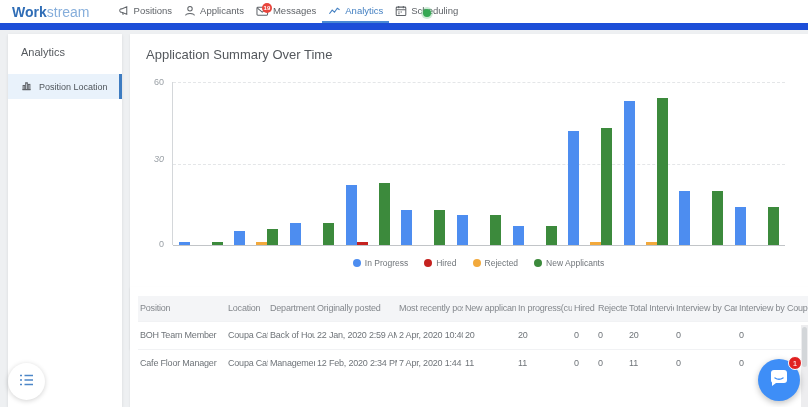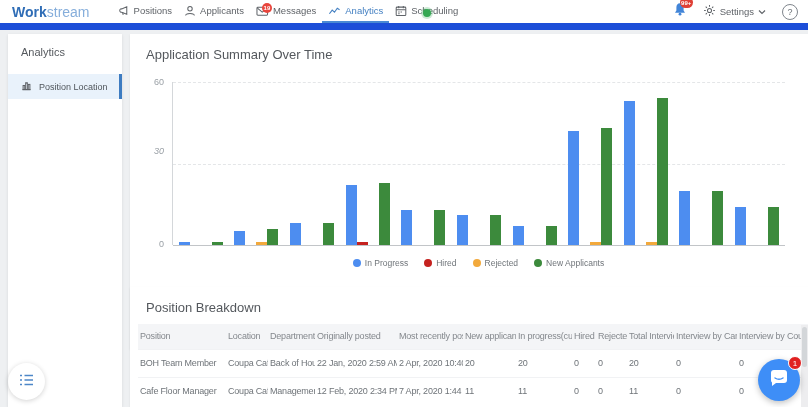--- a/index.html
+++ b/index.html
@@ -150,43 +150,20 @@
       <svg width="12" height="12" viewBox="0 0 13 13" fill="none" stroke="#5f6368" stroke-width="1.1">
         <rect x="1.3" y="2.3" width="10.4" height="9.2" rx="1"></rect>
         <path d="M4 1 V3.6 M9 1 V3.6 M1.3 5.2 H11.7"></path>
         <path d="M3.5 7.5 H5 M6 7.5 H7.5 M3.5 9.5 H5"></path>
       </svg>
       </span>
     <span>Scheduling</span>
     <span class="green-dot"></span>
   </div>
 
-  <div class="nav-right">
-    <div class="bell-wrap">
-      <span>
-        <svg width="14" height="15" viewBox="0 0 14 15" fill="#4285d8">
-          <path d="M7 1.2 C4.6 1.2 3.4 3 3.4 5.2 V8.6 L2 10.8 H12 L10.6 8.6 V5.2 C10.6 3 9.4 1.2 7 1.2 Z"></path>
-          <circle cx="7" cy="12.2" r="1.4"></circle>
-        </svg></span>
-      <span class="bell-badge">99+</span>
-    </div>
-    <div class="settings">
-      <span>
-        <svg width="13" height="13" viewBox="0 0 14 14" fill="none" stroke="#5f6368" stroke-width="1.1">
-          <circle cx="7" cy="7" r="2.2"></circle>
-          <path d="M7 1.2 V3 M7 11 V12.8 M1.2 7 H3 M11 7 H12.8 M2.9 2.9 L4.2 4.2 M9.8 9.8 L11.1 11.1 M11.1 2.9 L9.8 4.2 M4.2 9.8 L2.9 11.1"></path>
-        </svg></span>
-      <span>Settings</span>
-      <span>
-        <svg width="8" height="6" viewBox="0 0 8 6" fill="none" stroke="#5f6368" stroke-width="1.2">
-          <path d="M1 1.5 L4 4.5 L7 1.5"></path>
-        </svg></span>
-    </div>
-    <div class="help-circle">?</div>
-  </div>
 </div>
 
 <div class="sidebar">
   <div class="sidebar-title">Analytics</div>
   <div class="side-items">
     <div class="side-item active">
       <span>
         <svg width="11" height="11" viewBox="0 0 12 12" fill="none" stroke="#5f6368" stroke-width="1.1">
           <path d="M1.5 10.5 H10.5"></path>
           <rect x="2.3" y="6" width="1.8" height="4.5"></rect>
@@ -195,21 +172,21 @@
         </svg></span>
       <span>Position Location</span>
     </div>
   </div>
 </div>
 
 <div class="card chart-card">
   <div class="card-title">Application Summary Over Time</div>
 
   <div class="ytick" style="left:20px; top:43px;">60</div>
-  <div class="ytick" style="left:20px; top:112px;font-style:italic;">30</div>
+  <div class="ytick" style="left:20px; top:120px;font-style:italic;">30</div>
   <div class="ytick" style="left:20px; top:205px;">0</div>
 
   <div class="plot">
     <div class="gridline" style="top:0;"></div>
     <div class="gridline" style="top:81.5px;"></div>
     <div class="baseline"></div>
     <div class="bars" id="bars">
         <div class="bar-group">
           <div class="bar" style="height: 2.7px; background: rgb(77, 141, 240);"></div>
           <div class="bar" style="height: 0px; background: rgb(197, 34, 31);"></div>
@@ -293,21 +270,20 @@
       <span>Rejected</span>
     </div>
     <div class="legend-item">
       <span class="legend-dot" style="background: rgb(60, 138, 60);"></span>
       <span>New Applicants</span>
     </div>
   </div>
 </div>
 
 <div class="card breakdown-card">
-  <div class="card-title">Position Breakdown</div>
   <div class="tbl-wrap">
     <table>
       <colgroup id="cols">
           <col style="width: 88px;">
           <col style="width: 42px;">
           <col style="width: 47px;">
           <col style="width: 82px;">
           <col style="width: 66px;">
           <col style="width: 53px;">
           <col style="width: 56px;">

